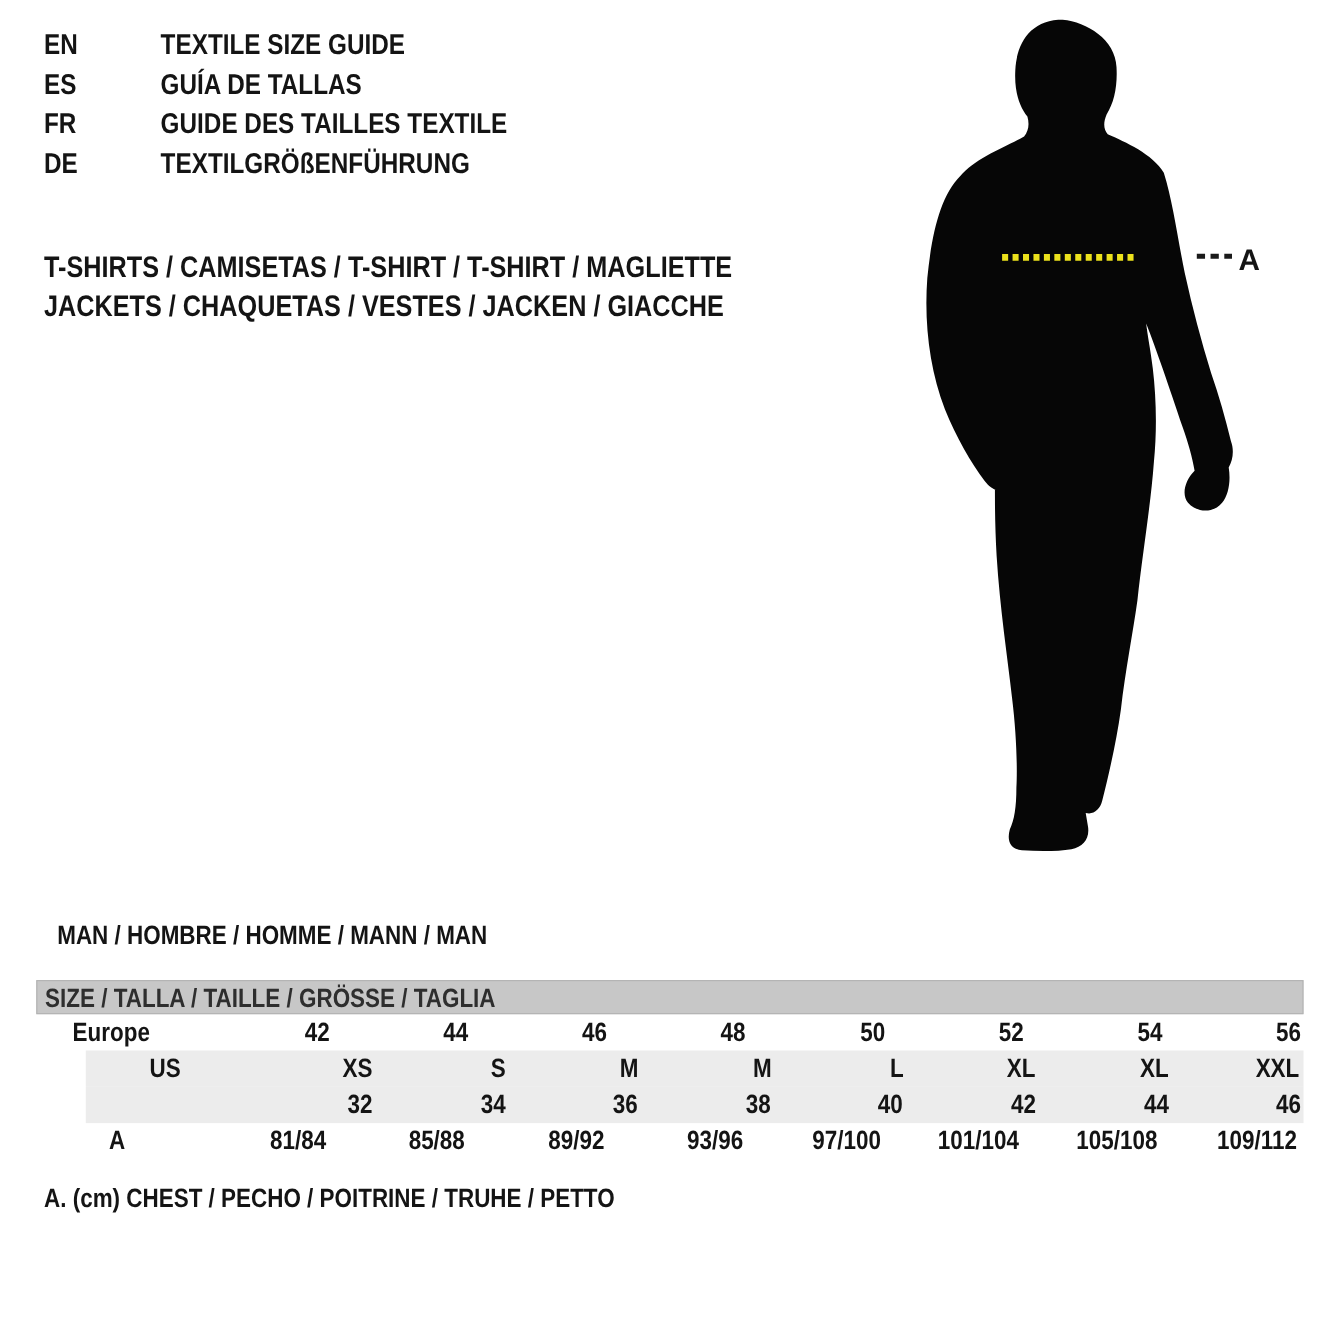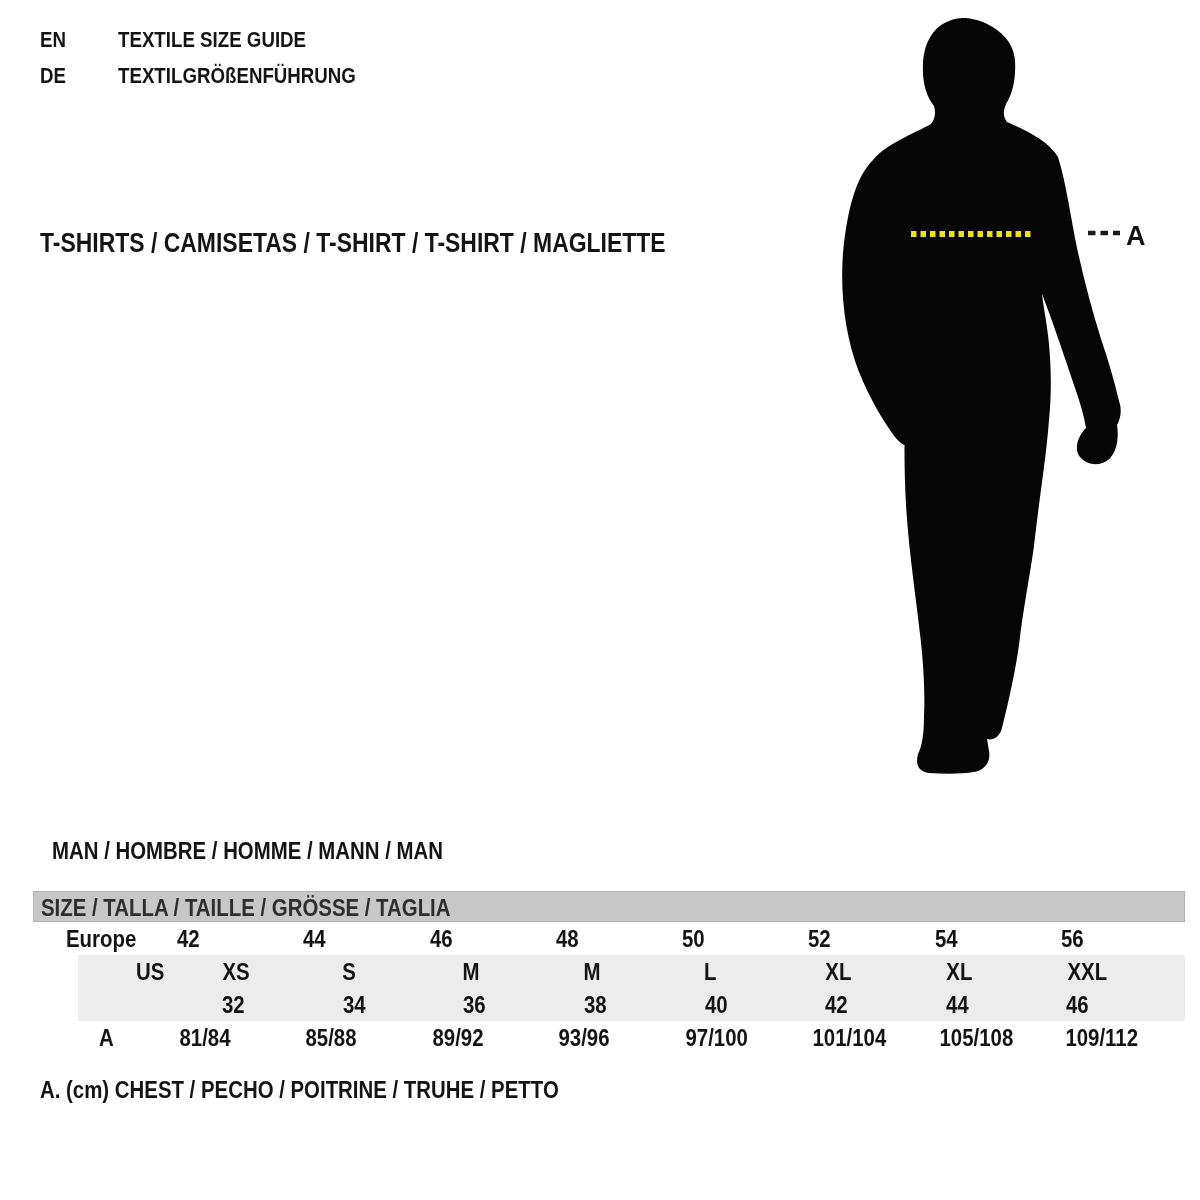--- a/index.html
+++ b/index.html
@@ -5,21 +5,21 @@
   html,body{margin:0;padding:0;background:#fff;}
   .page{
     position:relative;width:1200px;height:1200px;background:#ffffff;overflow:hidden;
     font-family:"Liberation Sans",sans-serif;font-weight:bold;color:#141414;
   }
   .cond{display:inline-block;transform:scaleX(0.85);transform-origin:left center;white-space:nowrap;}
   .cond-c{display:inline-block;transform:scaleX(0.85);transform-origin:center center;white-space:nowrap;}
 
   
   .languages{position:absolute;left:40px;top:22px;}
-  .lang-row{display:flex;line-height:36px;font-size:22px;}
+  .lang-row{display:flex;line-height:36px;font-size:26px;gap:28px;}
   .lang-code{width:78px;flex:0 0 78px;}
   
   .categories{position:absolute;left:40px;top:226px;}
   .category-line{line-height:35px;font-size:27px;}
 
   
   .figure-wrap{position:absolute;left:820px;top:0;width:380px;height:800px;}
   .figure-wrap svg{display:block;width:100%;height:100%;}
   .measure-letter{font-family:"Liberation Sans",sans-serif;font-weight:bold;font-size:27px;fill:#141414;}
 
@@ -28,43 +28,52 @@
 
   
   .size-table{position:absolute;left:33px;top:891px;width:1152px;font-size:24px;}
   .table-header{
     background:#c7c7c7;border:1px solid #b2b2b2;height:31px;line-height:31px;
     padding-left:7px;color:#2e2e2e;box-sizing:border-box;
   }
   .table-row{display:grid;grid-template-columns:142px repeat(8,1fr);height:33px;line-height:33px;}
   .table-row.shade{background:#ececec;margin-left:45px;}
   .row-label{text-align:center;padding-left:7px;}
-  .cell{text-align:left;}
+  .cell{text-align:right;}
 
   
   .footer-note{position:absolute;left:40px;top:1076px;font-size:24px;line-height:28px;}
 </style>
 </head>
 <body>
 
 <div class="page">
 
   <div class="languages">
     <div class="lang-row">
       <span class="lang-code"><span class="cond">EN</span></span>
       <span class="cond">TEXTILE SIZE GUIDE</span>
     </div>
     <div class="lang-row">
+      <span class="lang-code"><span class="cond">ES</span></span>
+      <span class="cond">GUÍA DE TALLAS</span>
+    </div>
+    <div class="lang-row">
+      <span class="lang-code"><span class="cond">FR</span></span>
+      <span class="cond">GUIDE DES TAILLES TEXTILE</span>
+    </div>
+    <div class="lang-row">
       <span class="lang-code"><span class="cond">DE</span></span>
       <span class="cond">TEXTILGRÖßENFÜHRUNG</span>
     </div>
   </div>
 
   <div class="categories">
     <div class="category-line"><span class="cond">T-SHIRTS / CAMISETAS / T-SHIRT / T-SHIRT / MAGLIETTE</span></div>
+    <div class="category-line"><span class="cond">JACKETS / CHAQUETAS / VESTES / JACKEN / GIACCHE</span></div>
   </div>
 
   <div class="figure-wrap">
     <svg viewBox="0 0 380 800" xmlns="http://www.w3.org/2000/svg">
       <path fill="#060606" d="
         M142,18
         C116,20 104,40 103,64
         C102,84 107,97 114,106
         C116,113 115,119 111,124
         C93,134 66,144 53,160

